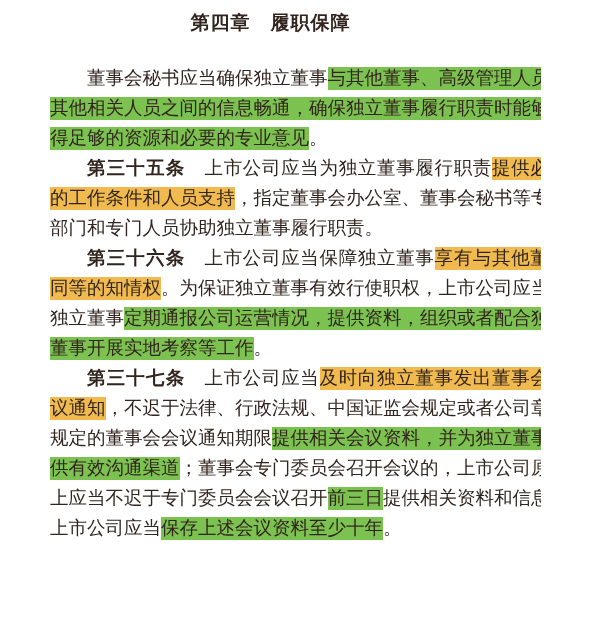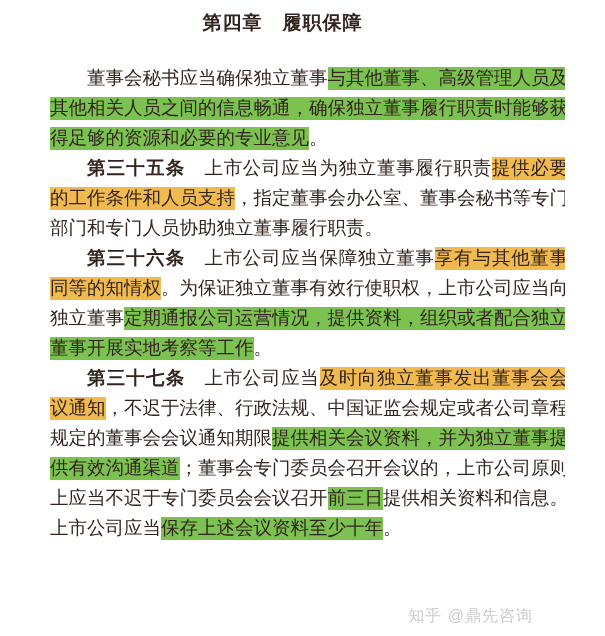--- a/index.html
+++ b/index.html
@@ -6,21 +6,20 @@
     margin: 0;
     padding: 0;
     background: #ffffff;
   }
   .page {
     position: relative;
     width: 541px;
     height: 636px;
     background: #ffffff;
     overflow: hidden;
-    padding-left: 24px;
   }
   .doc-title {
     position: absolute;
     top: 10px;
     left: 0;
     width: 100%;
     text-align: center;
     font-family: "Liberation Sans", "DejaVu Sans", sans-serif;
     font-weight: 700;
     font-size: 19px;
@@ -73,14 +72,13 @@
 <div class="page" style="--text-color: #32251f; --hl-orange: #f1ba4e; --hl-green: #7cc250; --watermark-color: #cbcbcb;">
   <div class="doc-title">第四章　履职保障</div>
 
   <div class="doc-body">
       <p class="para"><span class="seg-normal">董事会秘书应当确保独立董事</span><span class="seg-green">与其他董事、高级管理人员及其他相关人员之间的信息畅通，确保独立董事履行职责时能够获得足够的资源和必要的专业意见</span><span class="seg-normal">。</span></p>
       <p class="para"><span class="seg-bold">第三十五条</span><span class="seg-normal">　上市公司应当为独立董事履行职责</span><span class="seg-orange">提供必要的工作条件和人员支持</span><span class="seg-normal">，指定董事会办公室、董事会秘书等专门部门和专门人员协助独立董事履行职责。</span></p>
       <p class="para"><span class="seg-bold">第三十六条</span><span class="seg-normal">　上市公司应当保障独立董事</span><span class="seg-orange">享有与其他董事同等的知情权</span><span class="seg-normal">。为保证独立董事有效行使职权，上市公司应当向独立董事</span><span class="seg-green">定期通报公司运营情况，提供资料，组织或者配合独立董事开展实地考察等工作</span><span class="seg-normal">。</span></p>
       <p class="para"><span class="seg-bold">第三十七条</span><span class="seg-normal">　上市公司应当</span><span class="seg-orange">及时向独立董事发出董事会会议通知</span><span class="seg-normal">，不迟于法律、行政法规、中国证监会规定或者公司章程规定的董事会会议通知期限</span><span class="seg-green">提供相关会议资料，并为独立董事提供有效沟通渠道</span><span class="seg-normal">；董事会专门委员会召开会议的，上市公司原则上应当不迟于专门委员会会议召开</span><span class="seg-green">前三日</span><span class="seg-normal">提供相关资料和信息。上市公司应当</span><span class="seg-green">保存上述会议资料至少十年</span><span class="seg-normal">。</span></p>
     </div>
 
-  <div class="watermark">知乎 @鼎先咨询</div>
 </div>
 
 </body></html>

